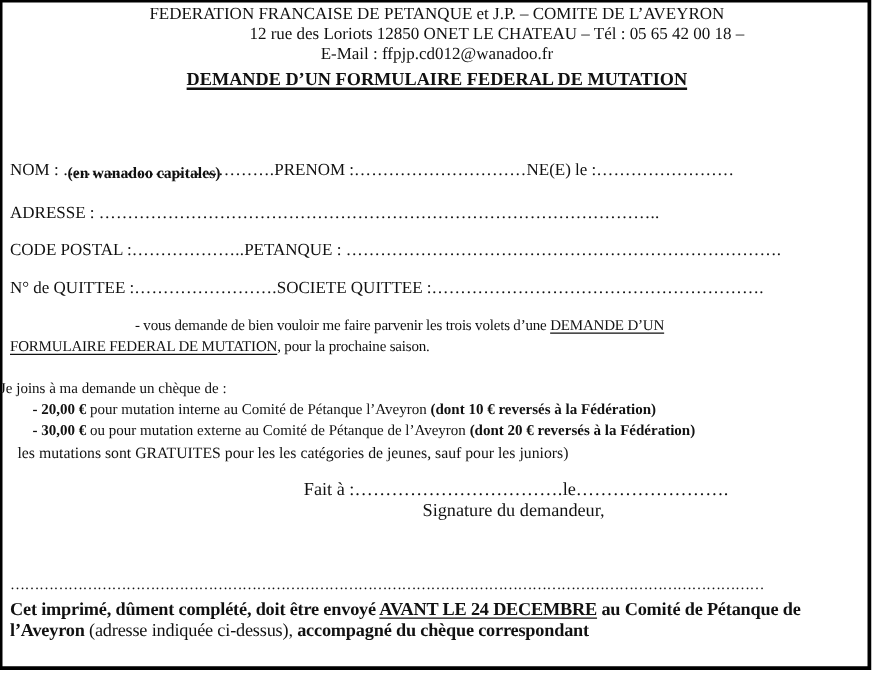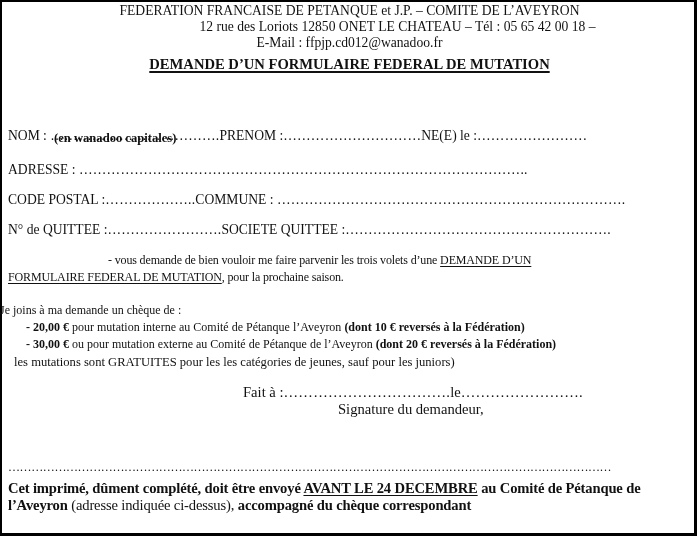--- a/index.html
+++ b/index.html
@@ -61,21 +61,21 @@
 <div class="abs field" style="top:128px;">
   <span>NOM : </span><span class="dots">……………………………….</span><span>PRENOM :</span><span class="dots">…………………………</span><span>NE(E) le :</span><span class="dots">……………………</span>
 </div>
 <div class="abs bold" style="top:131px; left:54px; font-size:12.6px;">(en wanadoo capitales)</div>
 
 <div class="abs field" style="top:162px;">
   <span>ADRESSE :  </span><span class="dots">……………………………………………………………………………………..</span>
 </div>
 
 <div class="abs field" style="top:192px;">
-  <span>CODE POSTAL :</span><span class="dots">………………..</span><span>COMMUNE : </span><span class="dots">………………………………………………………………….</span>
+  <span>CODE POSTAL :</span><span class="dots">………………..</span><span>PETANQUE : </span><span class="dots">………………………………………………………………….</span>
 </div>
 
 <div class="abs field" style="top:222px;">
   <span>N° de QUITTEE :</span><span class="dots">…………………….</span><span>SOCIETE QUITTEE :</span><span class="dots">………………………………………………….</span>
 </div>
 
 <div class="abs para cond" style="top:253px; left:108px;">
   <span>- vous demande de bien vouloir me faire parvenir les trois volets d’une </span><span class="ul">DEMANDE D’UN</span>
 </div>
 <div class="abs para cond" style="top:270px; left:8px;">

